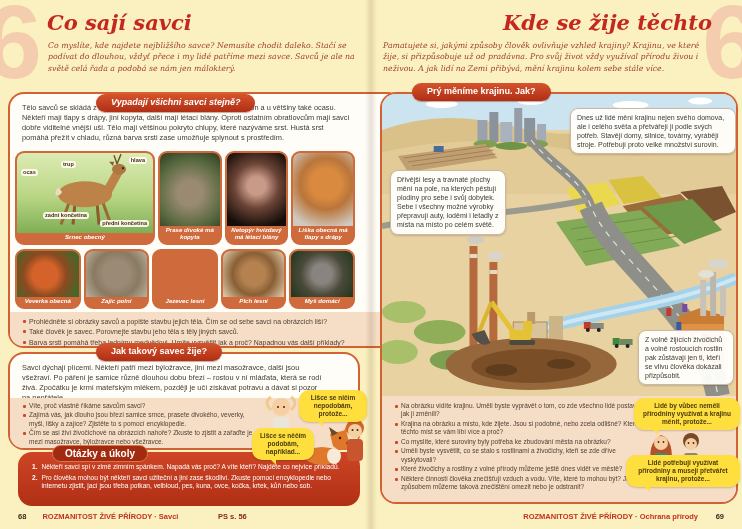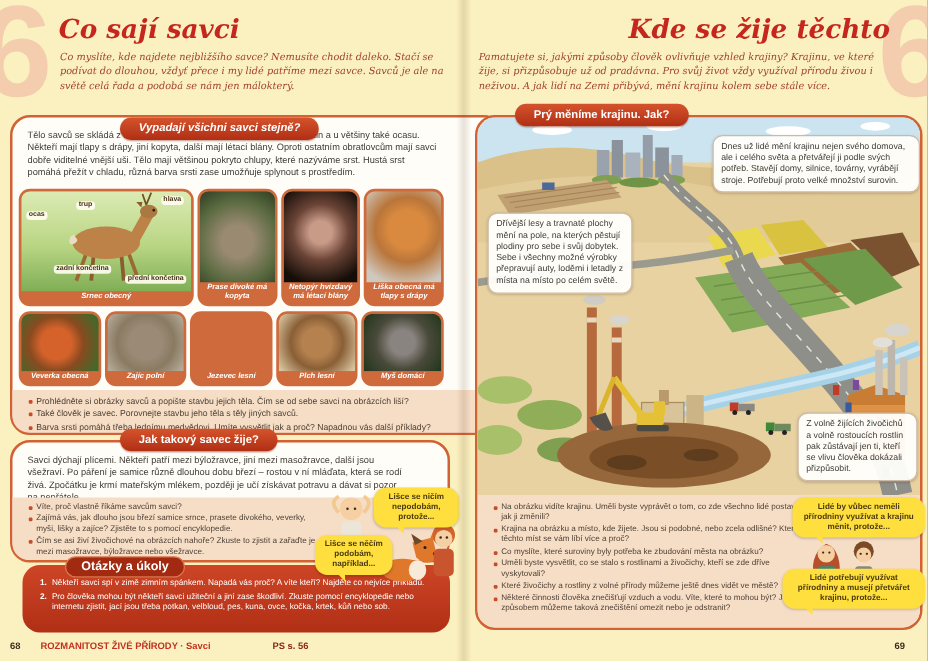--- a/index.html
+++ b/index.html
@@ -213,21 +213,21 @@
     <div class="qitem">
       <span class="qnum">1.</span>
       <span>Někteří savci spí v zimě zimním spánkem. Napadá vás proč? A víte kteří? Najděte co nejvíce příkladů.</span>
     </div>
     <div class="qitem">
       <span class="qnum">2.</span>
       <span>Pro člověka mohou být někteří savci užiteční a jiní zase škodliví. Zkuste pomocí encyklopedie nebo internetu zjistit, jací jsou třeba potkan, velbloud, pes, kuna, ovce, kočka, krtek, kůň nebo sob.</span>
     </div>
   </div>
 
-  <div class="footer" style="left:8px;text-align:center;">
+  <div class="footer" style="left:18px;text-align:center;">
     <span class="f-num">68</span>
     <span class="f-series" style="margin-left:14px;">ROZMANITOST ŽIVÉ PŘÍRODY · Savci</span>
   </div>
   <div class="footer f-ps" style="left:218px;">PS s. 56</div>
 
   <div class="big-num" style="right:-18px; top:-10px;">6</div>
   <div class="title" style="right:30px; top:10px;">Kde se žije těchto</div>
   <div class="intro" style="left:383px; top:40px; width:330px;">Pamatujete si, jakými způsoby člověk ovlivňuje vzhled krajiny? Krajinu, ve které žije, si přizpůsobuje už od pradávna. Pro svůj život vždy využíval přírodu živou i neživou. A jak lidí na Zemi přibývá, mění krajinu kolem sebe stále více.</div>
 
   <div class="banner" style="left:412px; top:83px;">Prý měníme krajinu. Jak?</div>
@@ -362,14 +362,17 @@
       <circle cx="19.5" cy="14" r="0.9" fill="#3a2a1a"></circle>
     <rect x="10" y="25" width="15" height="16" rx="3" fill="#3a8a7a"></rect>
     <circle cx="47" cy="13" r="8" fill="#7a4a28"></circle>
     <circle cx="47" cy="16" r="6" fill="#f6cfa2"></circle>
     <circle cx="44.5" cy="15" r="0.9" fill="#3a2a1a"></circle>
       <circle cx="49.5" cy="15" r="0.9" fill="#3a2a1a"></circle>
     <rect x="40" y="25" width="14" height="16" rx="3" fill="#8a8a7a"></rect>
   </svg>
   <div class="bubble" style="left:626px; top:455px; width:114px;">Lidé potřebují využívat přírodniny a musejí přetvářet krajinu, protože...</div>
 
+  <div class="footer" style="right:44px;">
+    <span class="f-series">ROZMANITOST ŽIVÉ PŘÍRODY · Ochrana přírody</span>
+  </div>
   <div class="footer f-num" style="right:18px;">69</div>
 </div>
 
 </body></html>

